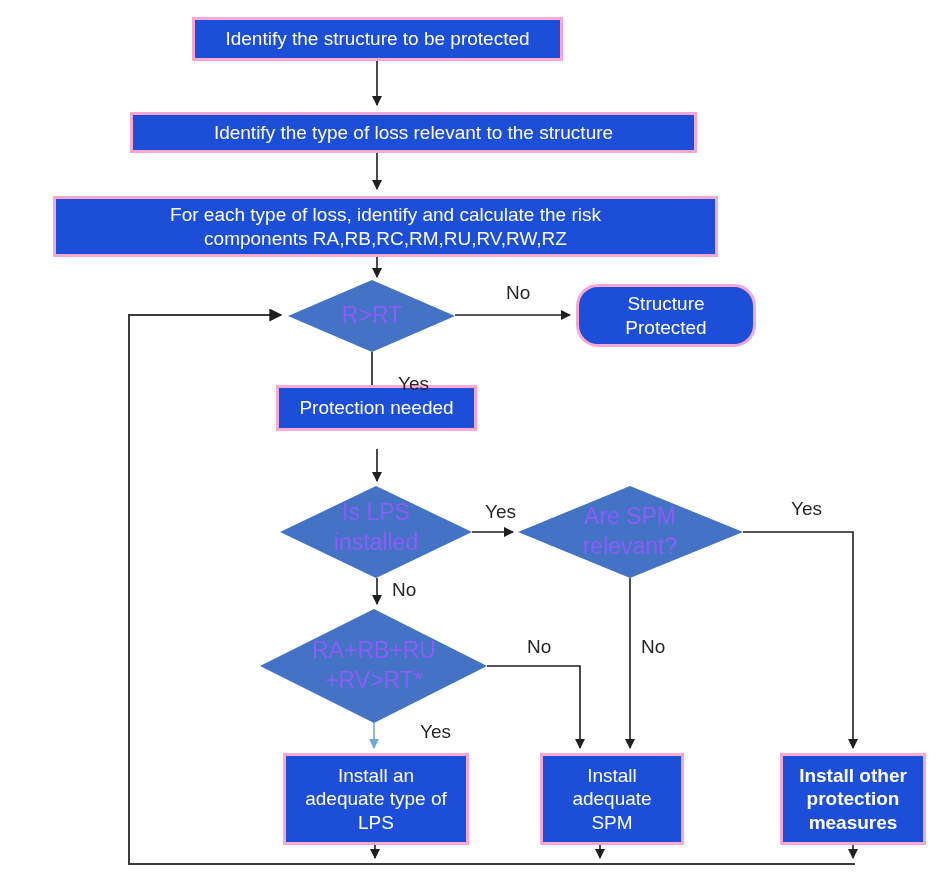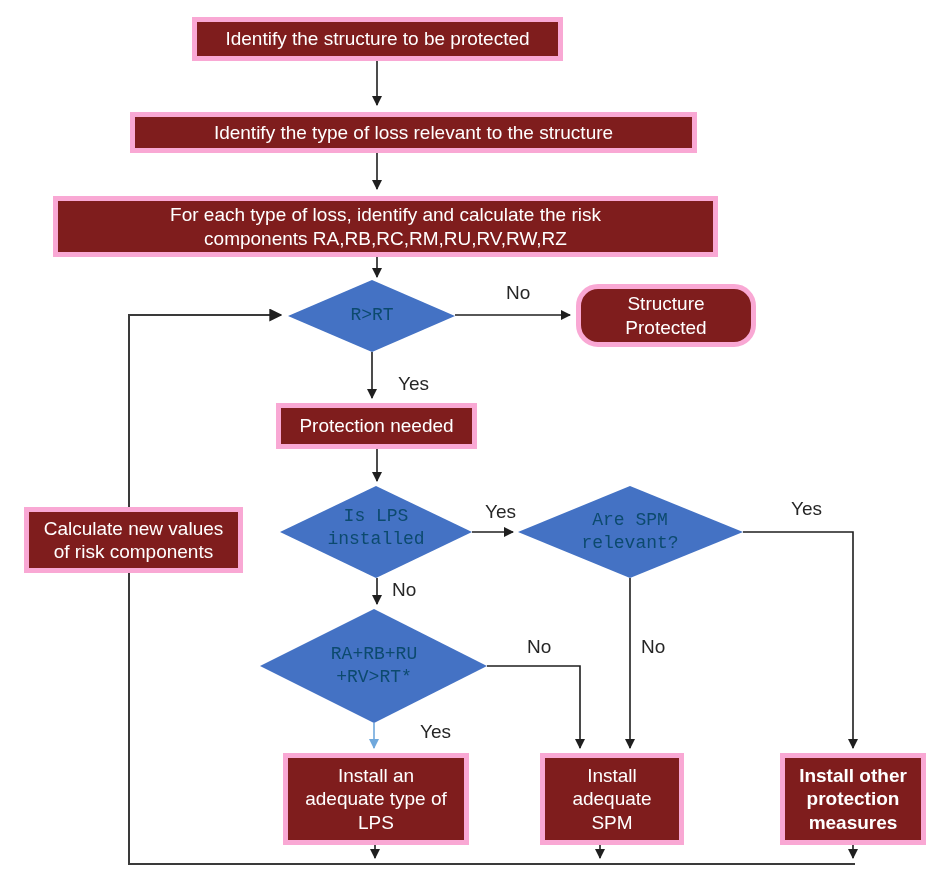--- a/index.html
+++ b/index.html
@@ -3,28 +3,28 @@
 <meta charset="utf-8">
 <style>
   html,body{margin:0;padding:0;background:#ffffff;}
   #canvas{
     position:relative;width:951px;height:888px;background:#ffffff;
     font-family:"Liberation Sans",sans-serif;overflow:hidden;
   }
   #connector-layer{position:absolute;left:0;top:0;width:951px;height:888px;}
   .node{
     position:absolute;box-sizing:border-box;
-    background:#7f1d1d;border:5px solid #f9a8d4;
+    background:#1d4ed8;border:3px solid #f9a8d4;
     color:#ffffff;display:flex;align-items:center;justify-content:center;
     text-align:center;font-size:19px;line-height:1.22;white-space:pre-line;
   }
   .diamond-label{
     position:absolute;box-sizing:border-box;background:transparent;border:none;
-    color:#0c4a6e;display:flex;align-items:center;justify-content:center;
-    text-align:center;font-size:18px;line-height:1.3;white-space:pre-line;font-family:Liberation Mono, monospace;
+    color:#8b5cf6;display:flex;align-items:center;justify-content:center;
+    text-align:center;font-size:23px;line-height:1.3;white-space:pre-line;
   }
   .edge-label{
     position:absolute;color:#262626;font-size:19px;line-height:1;
     white-space:nowrap;
   }
 </style>
 </head>
 <body>
 
 <div id="canvas">
@@ -73,24 +73,22 @@
   <div class="node" style="left:192px;top:17px;width:371px;height:44px;">Identify the structure to be protected</div>
 
   <div class="node" style="left:130px;top:112px;width:567px;height:41px;">Identify the type of loss relevant to the structure</div>
 
   <div class="node" style="left:53px;top:196px;width:665px;height:61px;">For each type of loss, identify and calculate the risk
 components RA,RB,RC,RM,RU,RV,RW,RZ</div>
 
   <div class="node" style="left:576px;top:284px;width:180px;height:63px;border-radius:22px;">Structure
 Protected</div>
 
-  <div class="node" style="left:276px;top:403px;width:201px;height:46px;">Protection needed</div>
+  <div class="node" style="left:276px;top:385px;width:201px;height:46px;">Protection needed</div>
 
-  <div class="node" style="left:24px;top:507px;width:219px;height:66px;">Calculate new values
-of risk components</div>
 
   <div class="node" style="left:283px;top:753px;width:186px;height:92px;">Install an
 adequate type of
 LPS</div>
 
   <div class="node" style="left:540px;top:753px;width:144px;height:92px;">Install
 adequate
 SPM</div>
 
   <div class="node" style="left:780px;top:753px;width:146px;height:92px;font-weight:bold;">Install other

